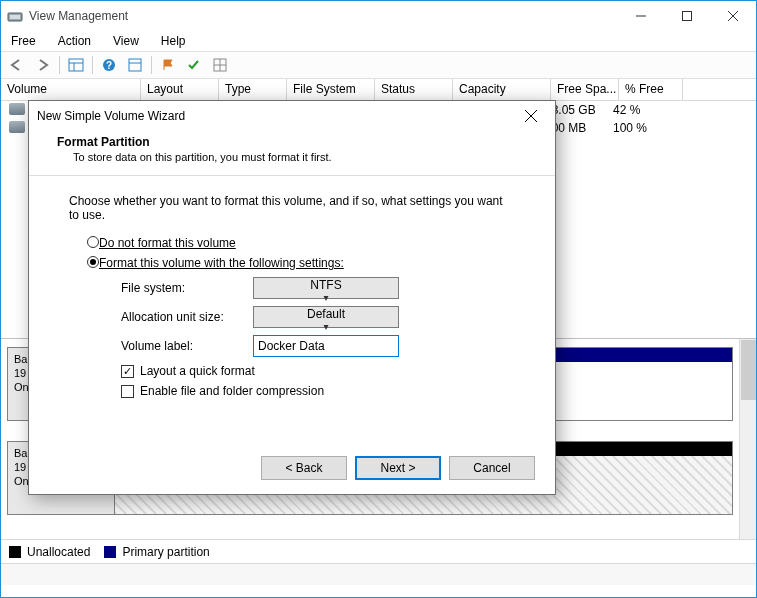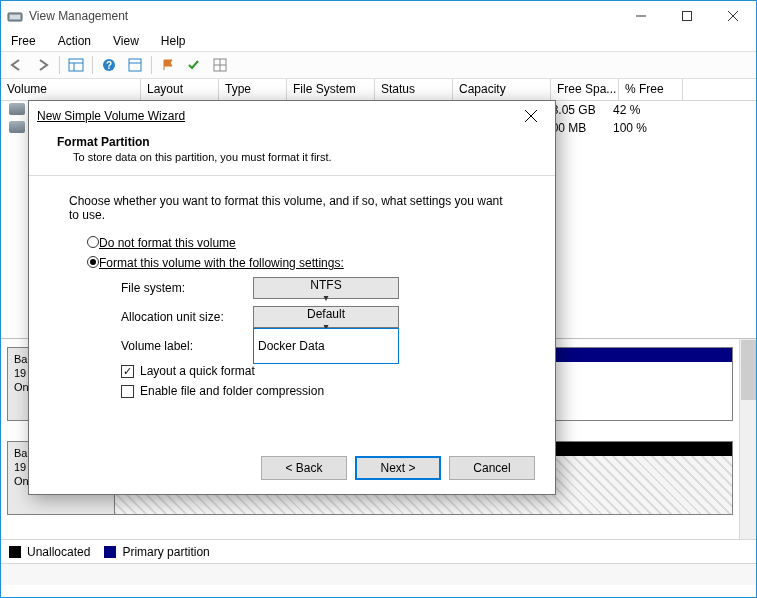--- a/index.html
+++ b/index.html
@@ -39,34 +39,34 @@
   .partbody{ padding:4px 8px; font-size:11px; line-height:14px;}
   .hatch{ background-image:repeating-linear-gradient(45deg,#dcdcdc 0,#dcdcdc 2px,#f5f5f5 2px,#f5f5f5 7px);}
   
   .legend{ height:24px; border-top:1px solid #d8d8d8; display:flex; align-items:center; padding:0 8px; gap:6px; font-size:12px;}
   .lsw{ width:12px; height:12px; display:inline-block;}
   .statusbar{ height:22px; border-top:1px solid #d8d8d8; background:#f7f7f7;}
   
   
   .dialog{ position:absolute; left:28px; top:100px; width:528px; height:395px; background:#fff; border:1px solid #707070; box-shadow:4px 4px 18px rgba(0,0,0,.35);}
   .dtitle{ height:30px; display:flex; align-items:center; padding:0 8px; font-size:12px;}
-  .dtitle .dt{ flex:1;text-decoration:underline;}
+  .dtitle .dt{ flex:1;}
   .dclose{ width:40px; height:28px; display:flex; align-items:center; justify-content:center; font-size:14px; margin-right:-4px;}
   .dhead{ padding:4px 28px 12px 28px;}
   .dhead .h1{ font-weight:600; font-size:12px; margin-bottom:2px;}
   .dhead .h2{ font-size:11px; text-indent:16px; color:#000;}
   .dbody{ border-top:1px solid #dcdcdc; flex:1; padding:18px 40px 0 40px; font-size:12px;}
   .radio-row{ display:flex; align-items:flex-start; margin:6px 0 6px 18px;text-decoration:underline;}
   .radio{ width:12px; height:12px; border:1px solid #333; border-radius:50%; display:inline-flex; align-items:center; justify-content:center; background:#fff;}
   .radio.sel::after{ content:""; width:6px; height:6px; border-radius:50%; background:#000;}
   .formrow{ display:flex; align-items:center; margin:5px 0 5px 52px; height:24px;}
   .formrow label{ width:132px; font-size:12px;}
   .combo{ width:146px; height:22px; border:1px solid #7a7a7a; background:#e6e6e6; display:flex; align-items:center; padding:0 4px; font-size:12px; justify-content:space-between;flex-direction:column;}
   .combo .chev{ font-size:10px; color:#333;}
-  .txtin{ width:146px; height:36px; border:1px solid #0078d7; padding:0 4px; font-size:12px; outline:none;}
+  .txtin{ width:146px; height:22px; border:1px solid #0078d7; padding:0 4px; font-size:12px; outline:none;}
   .chkrow{ display:flex; align-items:center; gap:6px; margin:6px 0 2px 52px;}
   .chk{ width:13px; height:13px; border:1px solid #333; background:#fff; display:inline-flex; align-items:center; justify-content:center; font-size:11px; line-height:11px;}
   .dbtns{ position:absolute; bottom:14px; right:20px; display:flex; gap:8px;}
   .dbtn{ width:86px; height:24px; border:1px solid #adadad; background:#e1e1e1; font-size:12px; display:flex; align-items:center; justify-content:center;}
   .dbtn.primary{ border:2px solid #0078d7;}
   
   svg{ display:block;}
 </style>
 </head>
 <body>

